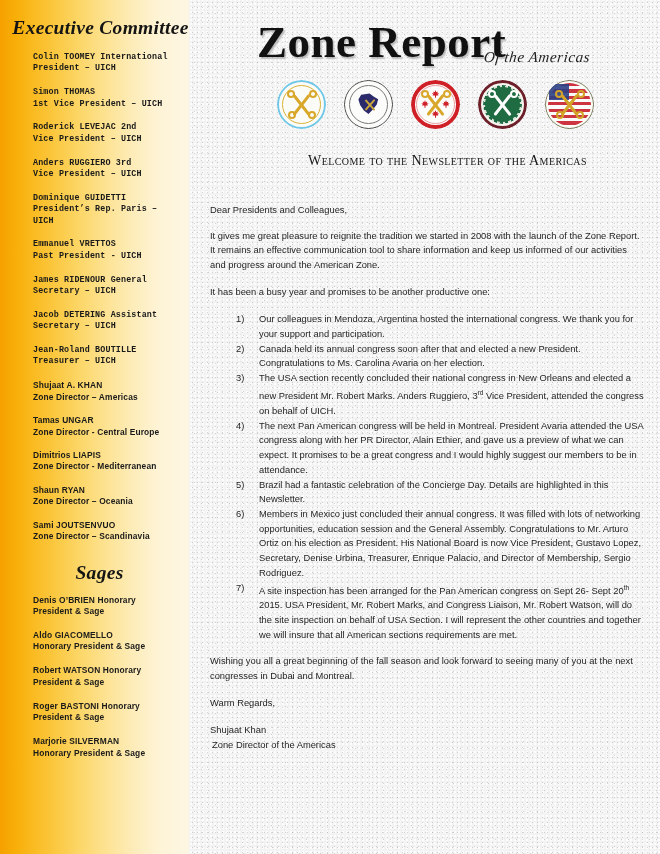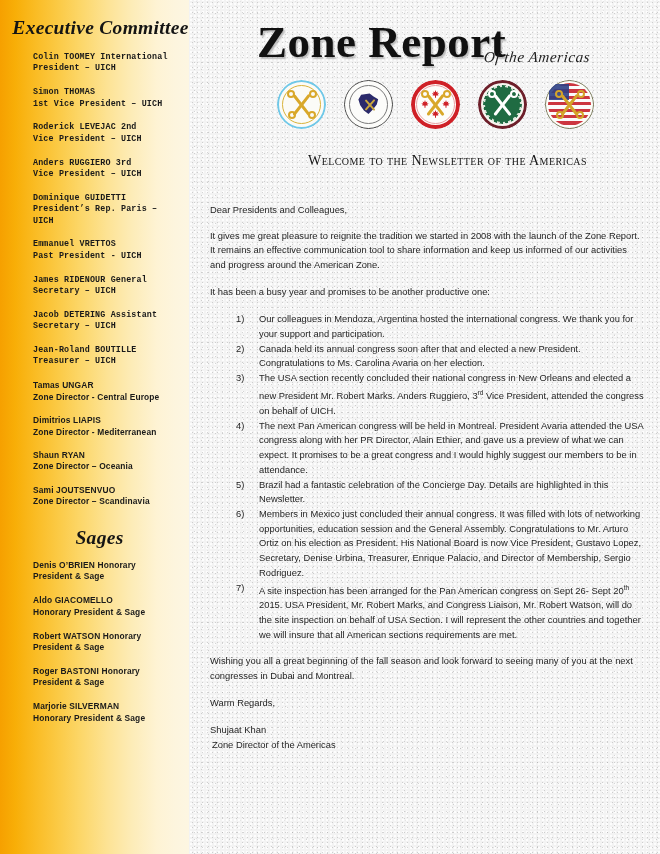--- a/index.html
+++ b/index.html
@@ -377,20 +377,24 @@
       </div>
       <div class="entry">
         <span>Jean-Roland BOUTILLE</span>
         <span class="l2"> Treasurer – UICH</span>
       </div>
     </div>
 
 
     <div class="zd-list">
       <div class="entry">
+        <span>Shujaat A.  KHAN</span>
+        <span class="l2">Zone Director – Americas</span>
+      </div>
+      <div class="entry">
         <span>Tamas UNGAR</span>
         <span class="l2">Zone Director - Central Europe</span>
       </div>
       <div class="entry">
         <span>Dimitrios LIAPIS</span>
         <span class="l2">Zone Director - Mediterranean</span>
       </div>
       <div class="entry">
         <span>Shaun RYAN</span>
         <span class="l2">Zone Director – Oceania</span>

